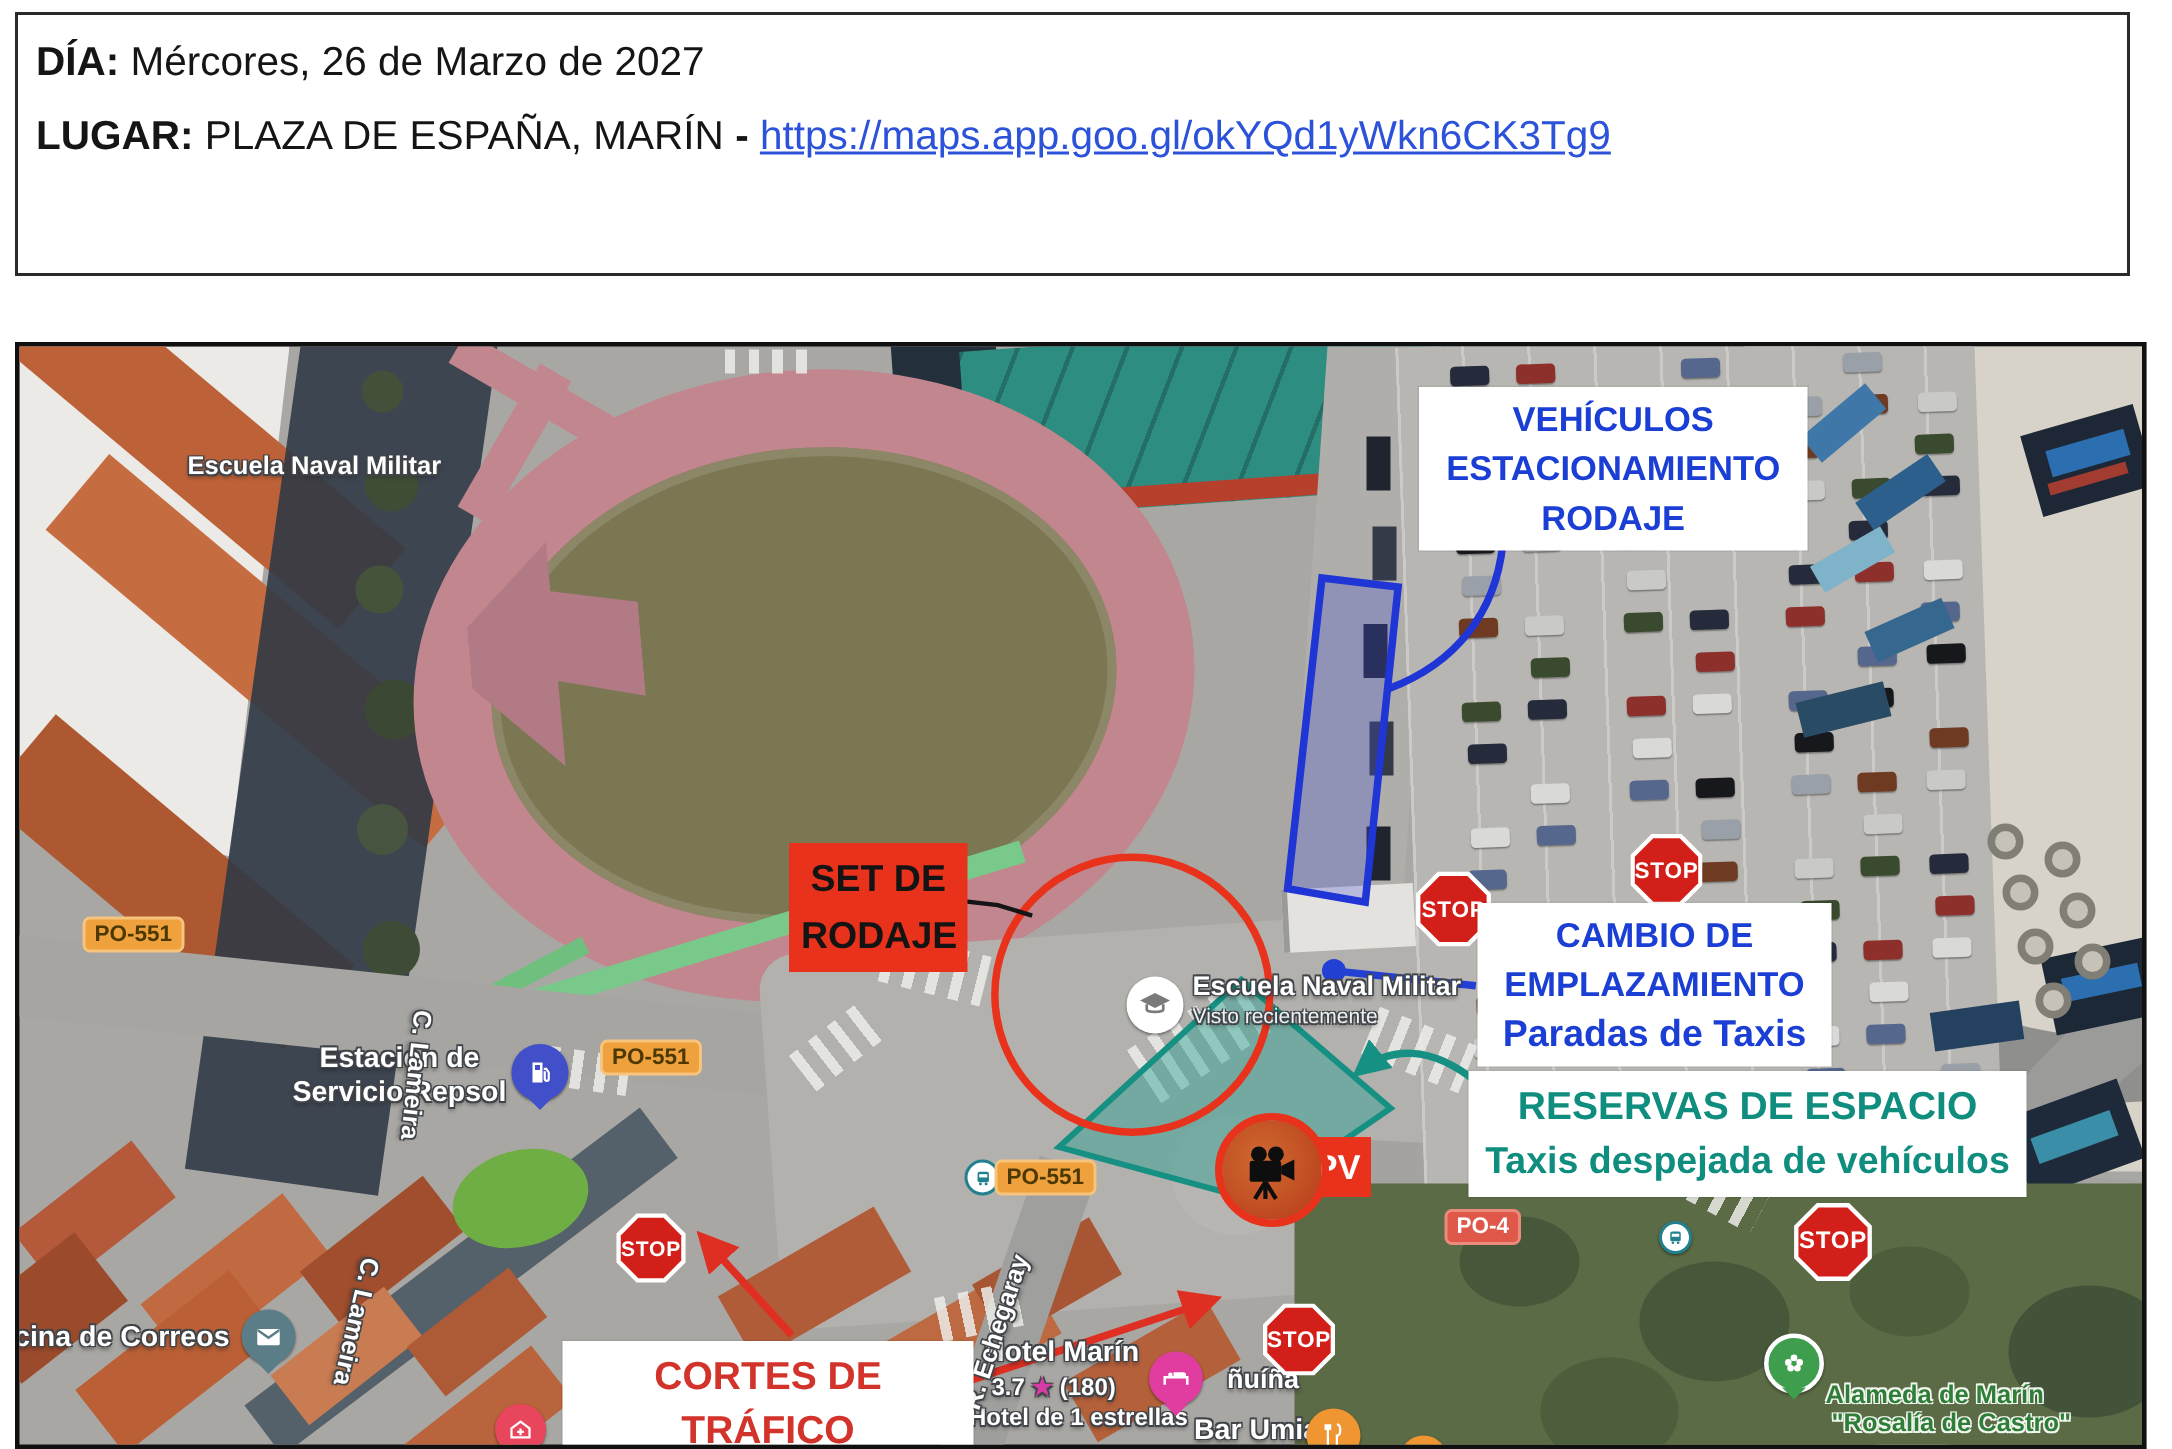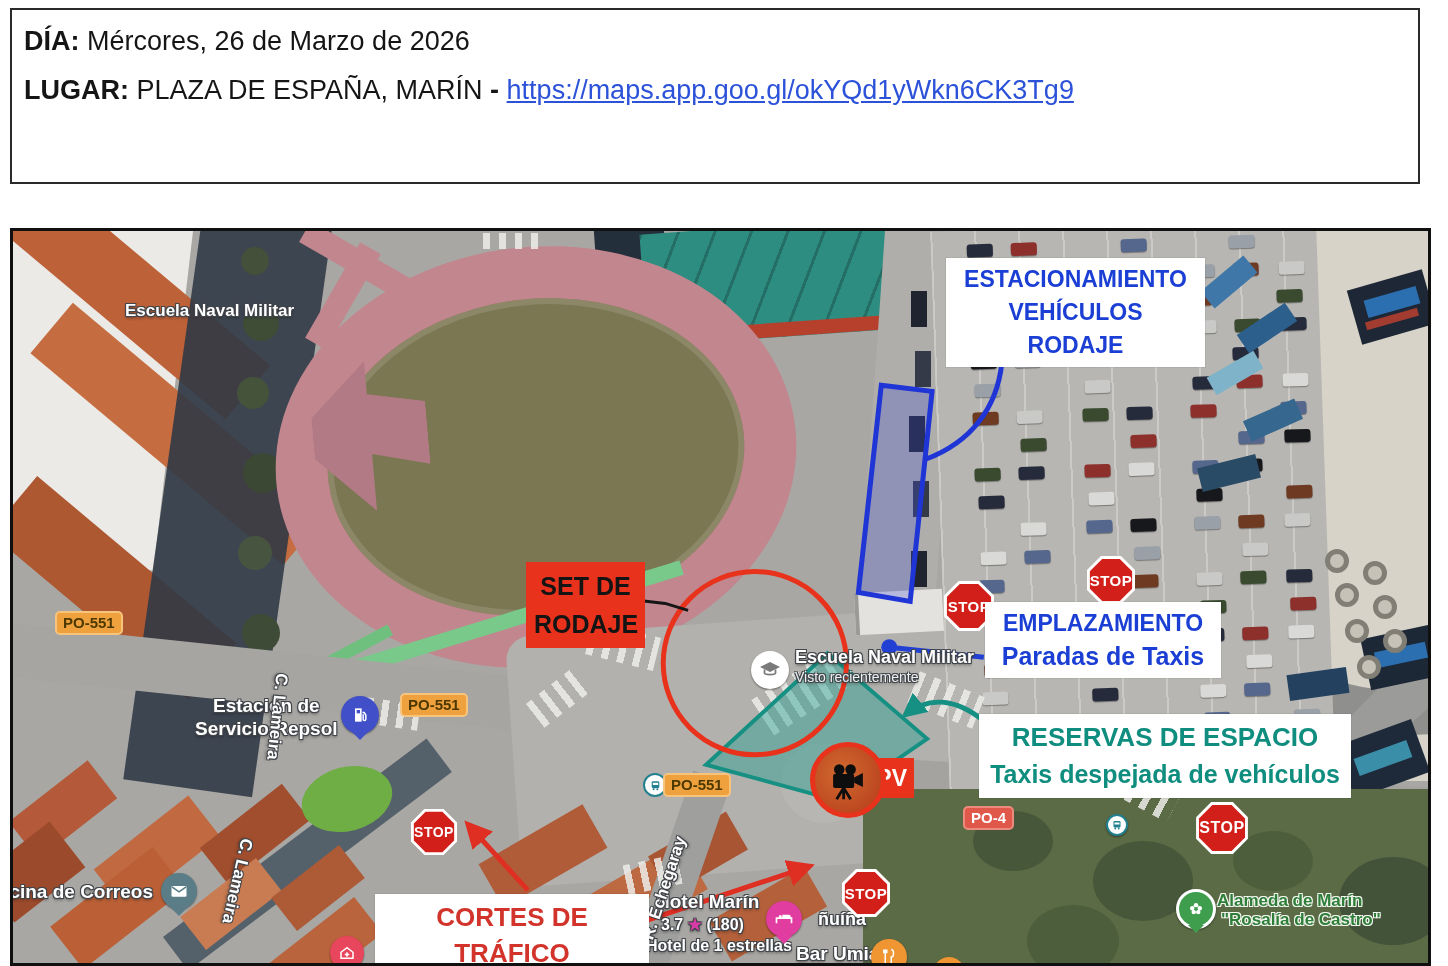--- a/index.html
+++ b/index.html
@@ -19,21 +19,21 @@
   .dec{position:absolute;}
   .zebra{position:absolute;background:repeating-linear-gradient(90deg,#ecece9 0 7px,rgba(0,0,0,0) 7px 16px);opacity:.85;}
   .car{position:absolute;width:26px;height:13px;border-radius:3px;box-shadow:0 1px 1px rgba(0,0,0,.35);}
   .pipe{position:absolute;width:24px;height:24px;border-radius:50%;background:#c6c2b7;border:5px solid #807e75;box-sizing:border-box;}
 
   
   .gml{position:absolute;color:#fff;font-weight:700;font-size:17px;white-space:nowrap;z-index:40;
        text-shadow:-1px -1px 0 #41454a,1px -1px 0 #41454a,-1px 1px 0 #41454a,1px 1px 0 #41454a,0 2px 3px rgba(30,30,30,.65);}
   .gml.sub{font-weight:400;font-size:14px;color:#eef1f2;}
   .gml.green{color:#2e7d39;
-       text-shadow:-1px -1px 0 #f2f6ee,1px -1px 0 #f2f6ee,-1px 1px 0 #f2f6ee,1px 1px 0 #f2f6ee;}
+       text-shadow:-1px -1px 0 #f2f6ee,1px -1px 0 #f2f6ee,-1px 1px 0 #f2f6ee,1px 1px 0 #f2f6ee;margin-top:29px;}
   .pin{position:absolute;border-radius:50%;display:flex;align-items:center;justify-content:center;
        background:var(--c,#888);z-index:41;box-shadow:0 1px 2px rgba(0,0,0,.45);}
   .pin::after{content:'';position:absolute;top:96%;left:50%;transform:translateX(-50%);
        border:8px solid rgba(0,0,0,0);border-top-color:var(--c,#888);}
   .pin.nt::after{display:none;}
 
   
   .badge{position:absolute;background:#efa13d;border:2px solid #f6c47d;border-radius:5px;color:#4d3800;
        font-weight:bold;font-size:15px;padding:0 6px;line-height:20px;z-index:42;white-space:nowrap;}
   .badge.red{background:#e0584a;border-color:#ec8a7e;color:#fff;}
@@ -63,21 +63,21 @@
        display:flex;align-items:center;justify-content:flex-end;padding-right:7px;box-sizing:border-box;
        color:#fff;font-weight:bold;font-size:23px;}
   .ovl{position:absolute;inset:0;z-index:30;}
 </style>
 </head>
 <body>
 
 <div class="page">
 
   <div class="hdr">
-    <p><span class="b">DÍA:</span><span> Mércores, 26 de Marzo de 2026</span></p>
+    <p><span class="b">DÍA:</span><span> Mércores, 26 de Marzo de 2027</span></p>
     <p><span class="b">LUGAR:</span><span> PLAZA DE ESPAÑA, MARÍN </span><span class="b">- </span><a class="maplink" href="#">https://maps.app.goo.gl/okYQd1yWkn6CK3Tg9</a></p>
   </div>
 
   <div class="map">
 
     <div class="dec" style="left:0;top:0;width:180px;height:340px;background:#eceae6;clip-path:polygon(0 0,100% 0,78% 100%,0 90%);"></div>
     <div class="dec" style="left:-30px;top:30px;width:300px;height:70px;background:#bd6138;transform:rotate(40deg);"></div>
     <div class="dec" style="left:0;top:170px;width:330px;height:66px;background:#c56d41;transform:rotate(40deg);"></div>
     <div class="dec" style="left:-30px;top:320px;width:260px;height:74px;background:#ae5832;transform:rotate(40deg);"></div>
     <div class="dec" style="left:150px;top:-20px;width:130px;height:580px;background:rgba(45,56,70,.88);transform:rotate(8deg);"></div>
@@ -429,31 +429,32 @@
       <svg width="42" height="42" viewBox="0 0 24 24">
         <circle cx="7" cy="6" r="3" fill="#0e0e0e"></circle>
           <circle cx="13.5" cy="6" r="3" fill="#0e0e0e"></circle>
         <rect x="3.5" y="8.5" width="12" height="8" rx="1" fill="#0e0e0e"></rect>
         <path d="M15.5 10.5l5-2.5v8l-5-2.5z" fill="#0e0e0e"></path>
         <path d="M9.5 16.5L5.5 23M9.5 16.5L13.5 23M9.5 16.5V23" stroke="#0e0e0e" stroke-width="1.6"></path>
       </svg>
     </div>
 
     <div class="ann blue" style="left:933px;top:27px;width:243px;">
+      <div>VEHÍCULOS</div>
       <div>ESTACIONAMIENTO</div>
-      <div>VEHÍCULOS</div>
       <div>RODAJE</div>
     </div>
 
     <div class="ann redbox" style="left:513px;top:331px;width:103px;">
       <div>SET DE</div>
       <div>RODAJE</div>
     </div>
 
     <div class="ann blue" style="left:972px;top:371px;width:220px;">
+      <div>CAMBIO DE</div>
       <div>EMPLAZAMIENTO</div>
       <div style="font-size:25px;">Paradas de Taxis</div>
     </div>
 
     <div class="ann teal" style="left:966px;top:483px;width:356px;">
       <div>RESERVAS DE ESPACIO</div>
       <div style="font-size:25px;">Taxis despejada de vehículos</div>
     </div>
 
     <div class="ann redtx" style="left:362px;top:663px;width:258px;height:75px;">

